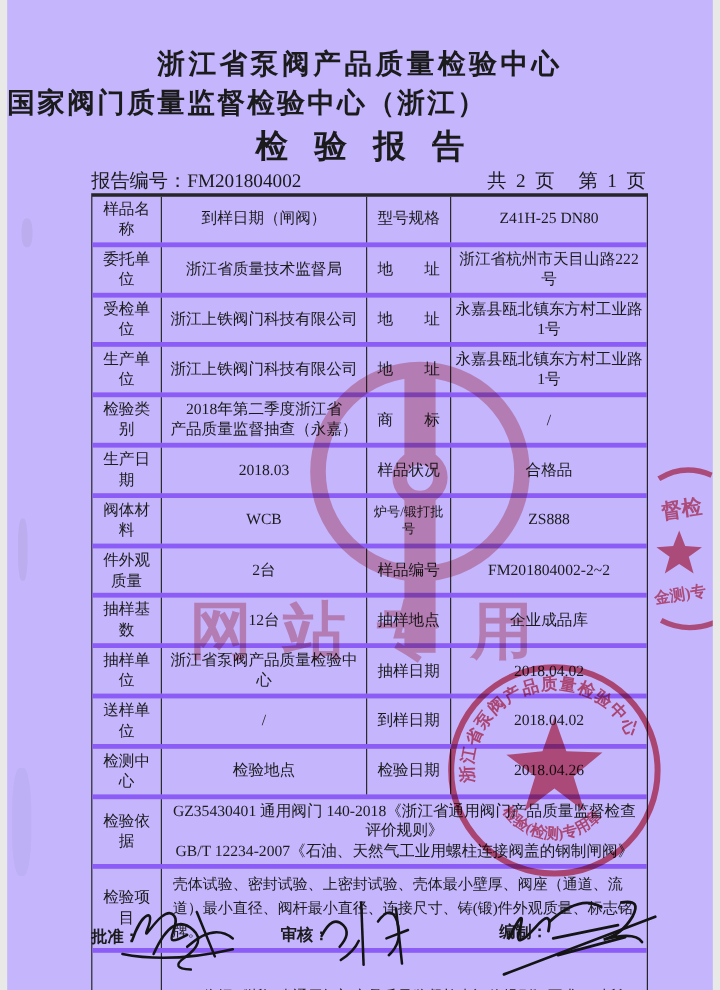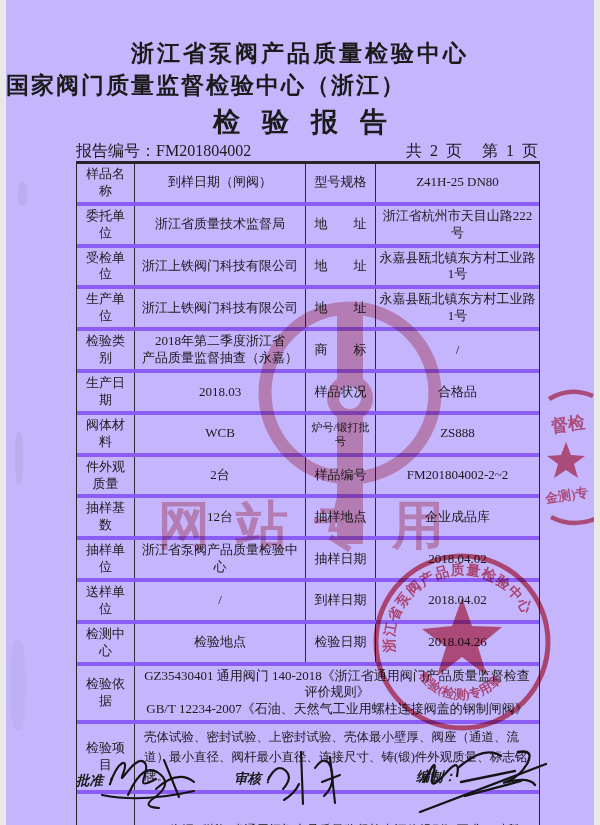--- a/index.html
+++ b/index.html
@@ -34,21 +34,21 @@
   .h32{min-height:31px}.h30{min-height:29px}.h38{min-height:38px}
   .h42{min-height:42px}.h96{min-height:96px}
   .c.paragraph{justify-content:flex-start;text-align:left;align-items:center;
     font-size:12.5px;line-height:1.55;padding:4px 9px;font-family:Liberation Serif, serif;}
   .c.conclusion-cell{display:block;position:relative;text-align:left;
     font-size:12.5px;line-height:1.6;padding:6px 9px 0 9px;}
   .conclusion-text{text-indent:2em;}
   .seal-note{position:absolute;top:32px;right:6px;font-size:12.5px;letter-spacing:1px;}
   
   .signs{position:absolute;left:0;top:0;width:600px;height:825px;pointer-events:none;}
-  .sig-label{position:absolute;font-size:13.5px;font-weight:bold;font-style:italic;}
+  .sig-label{position:absolute;font-size:13.5px;font-weight:bold;}
   
   .stamp-layer{position:absolute;left:0;top:0;width:600px;height:825px;
     mix-blend-mode:multiply;pointer-events:none;}
   .artifact{position:absolute;background:rgba(110,110,110,.10);border-radius:40%;}
 </style>
 </head>
 <body>
 
 <div class="page">
 

